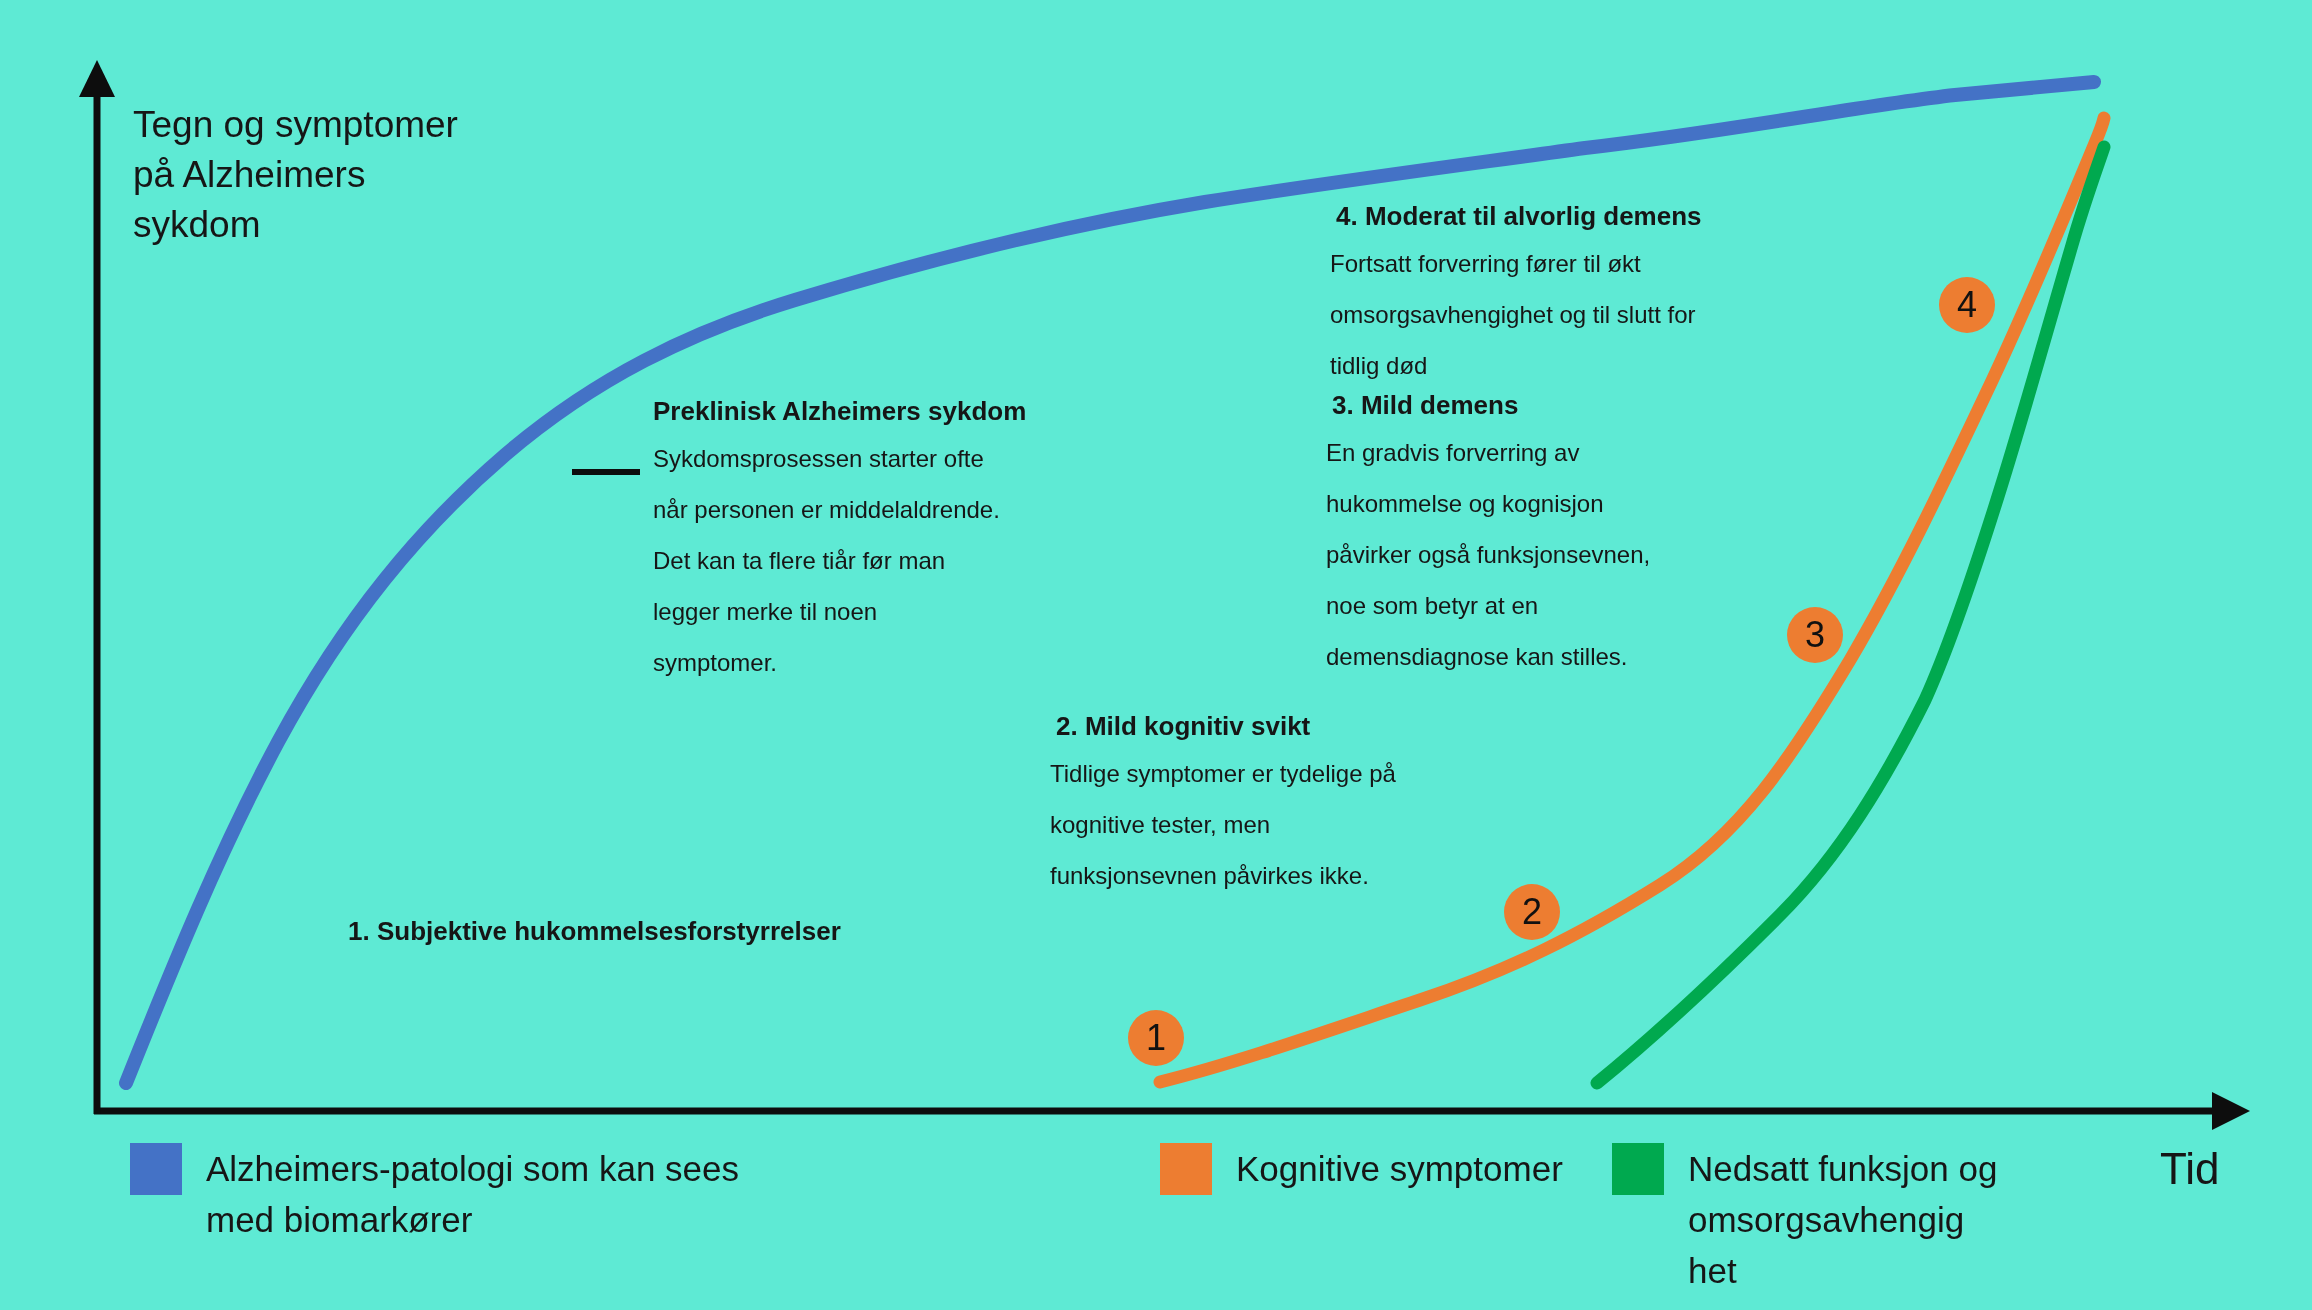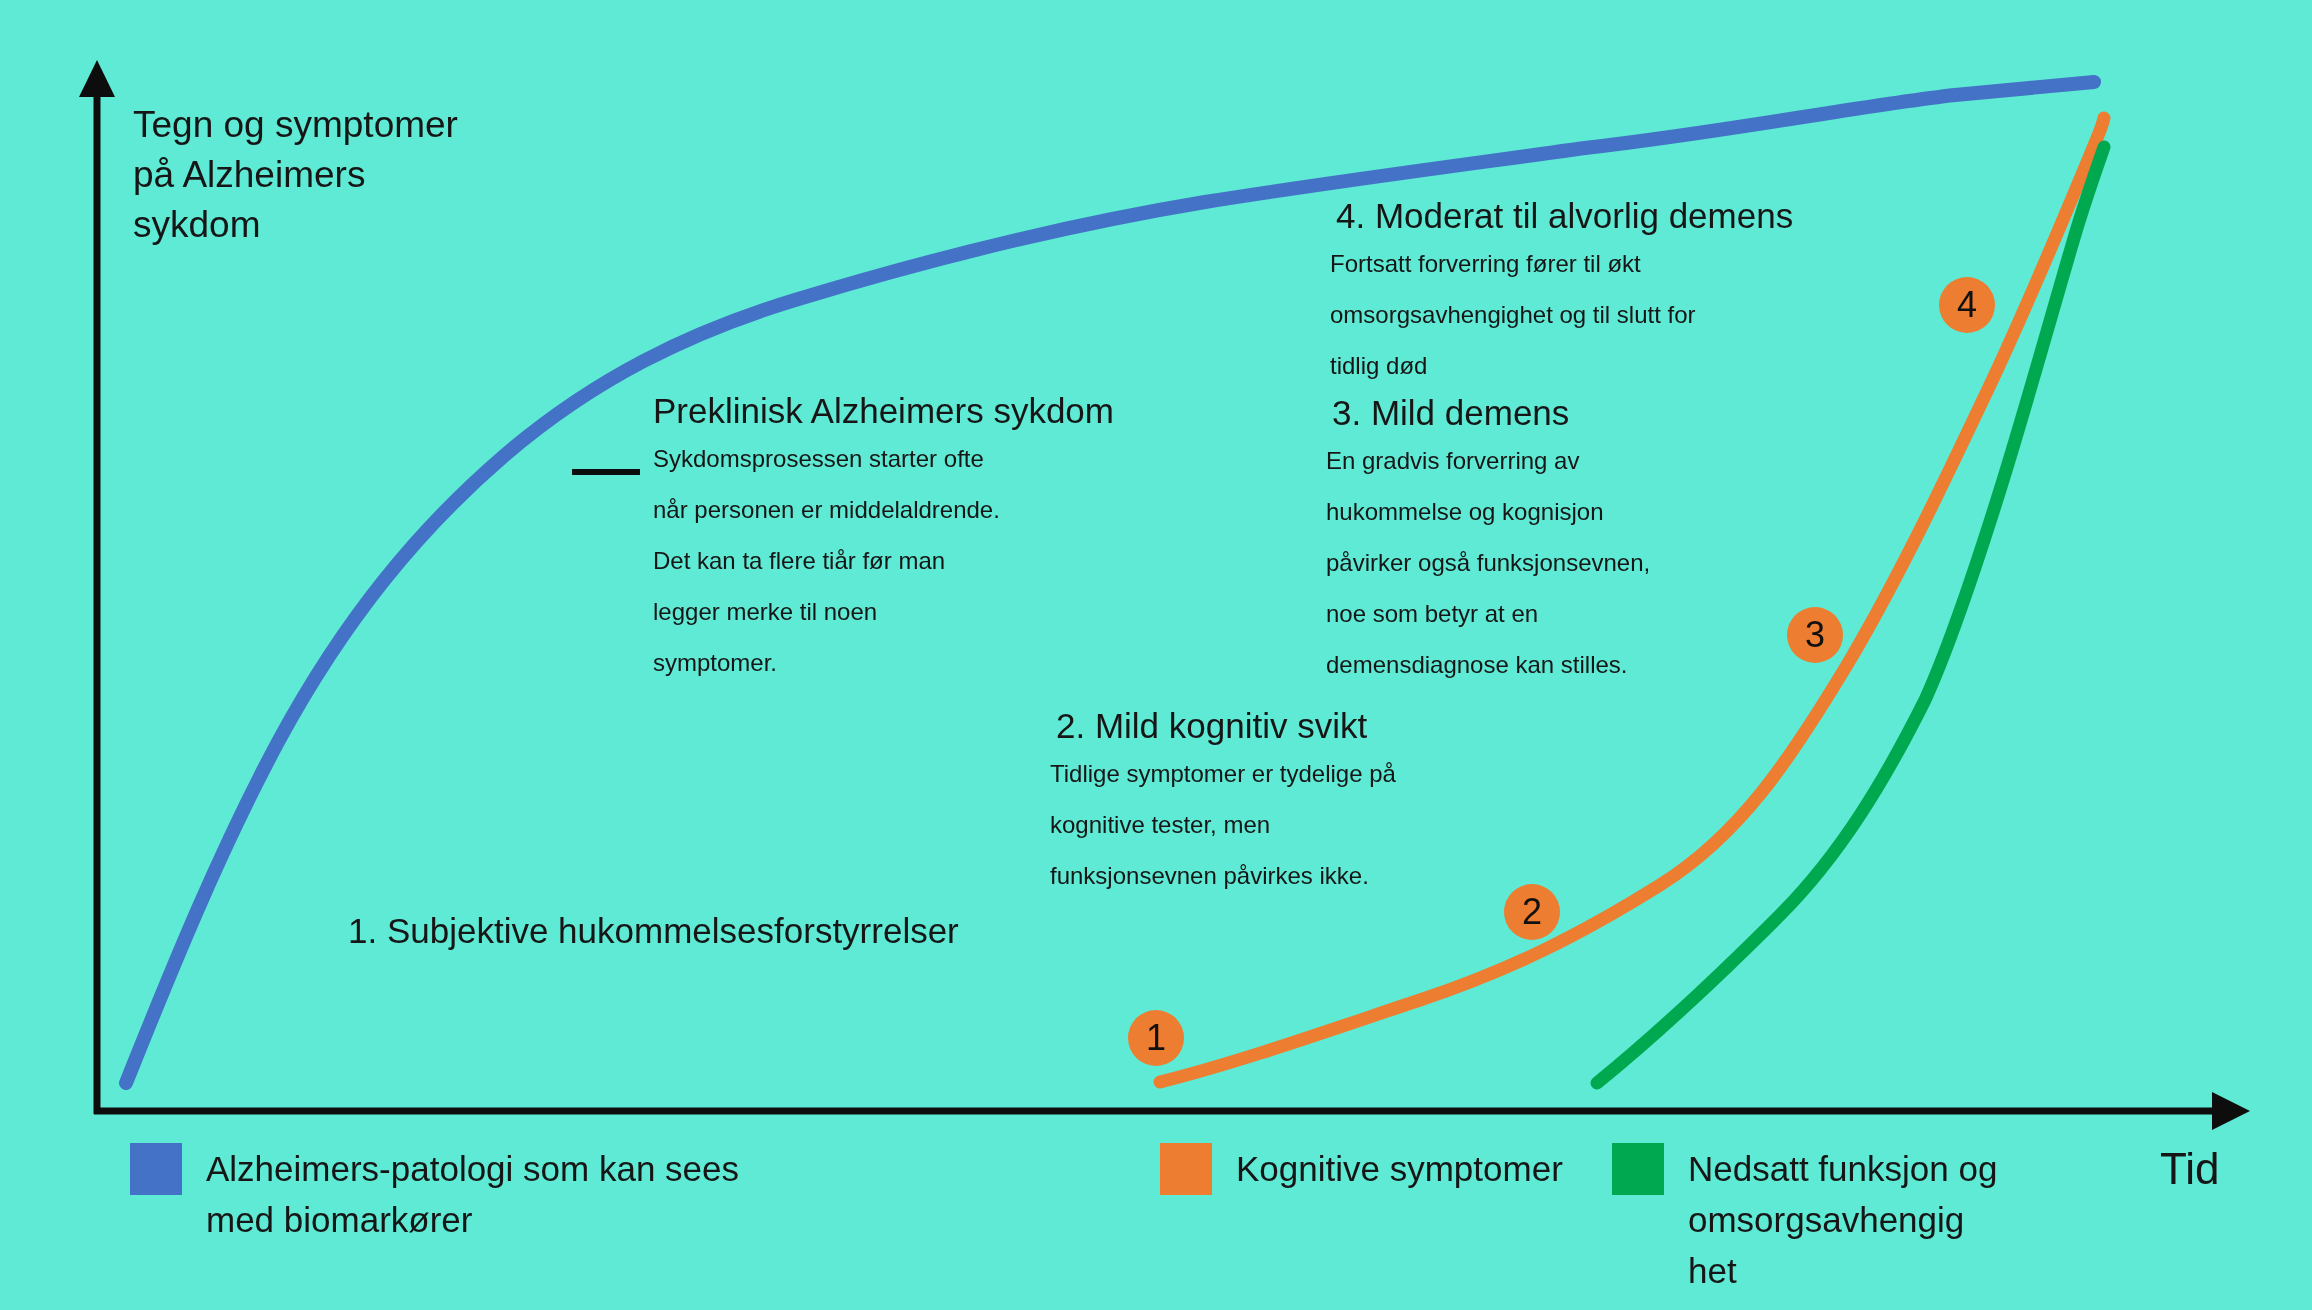--- a/index.html
+++ b/index.html
@@ -7,21 +7,21 @@
   .canvas{
     position:relative;width:2312px;height:1310px;background:#5eead4;overflow:hidden;
     font-family:"Liberation Sans", sans-serif;color:#161616;
   }
   .layer{position:absolute;left:0;top:0;}
   .pre{white-space:pre-line;}
   .ylabel{
     position:absolute;left:133px;top:100px;font-size:37px;line-height:50px;font-weight:500;
   }
   .ann{position:absolute;}
-  .ann-title{font-size:35px;line-height:44px;font-weight:400;padding-left:6px;}
+  .ann-title{font-size:26px;line-height:44px;font-weight:700;padding-left:6px;}
   .ann-body{font-size:24px;line-height:51px;font-weight:400;}
   .marker{
     position:absolute;width:56px;height:56px;border-radius:50%;
     display:flex;align-items:center;justify-content:center;
     font-size:36px;font-weight:500;color:#111;
   }
   .legend-item{position:absolute;display:flex;gap:24px;align-items:flex-start;}
   .swatch{width:52px;height:52px;flex:0 0 auto;}
   .legend-label{font-size:35px;line-height:51px;font-weight:400;}
   .xlabel{position:absolute;left:2160px;top:1144px;font-size:44px;font-weight:400;}
@@ -73,21 +73,21 @@
 symptomer.</div>
   </div>
 
   <div class="ann" style="left:1330px;top:194px;width:620px">
     <div class="ann-title">4. Moderat til alvorlig demens</div>
     <div class="ann-body pre">Fortsatt forverring fører til økt
 omsorgsavhengighet og til slutt for
 tidlig død</div>
   </div>
 
-  <div class="ann" style="left:1326px;top:391px;width:600px">
+  <div class="ann" style="left:1326px;top:383px;width:600px">
     <div class="ann-title">3. Mild demens</div>
     <div class="ann-body pre">En gradvis forverring av
 hukommelse og kognisjon
 påvirker også funksjonsevnen,
 noe som betyr at en
 demensdiagnose kan stilles.</div>
   </div>
 
   <div class="ann" style="left:1050px;top:704px;width:580px">
     <div class="ann-title">2. Mild kognitiv svikt</div>

